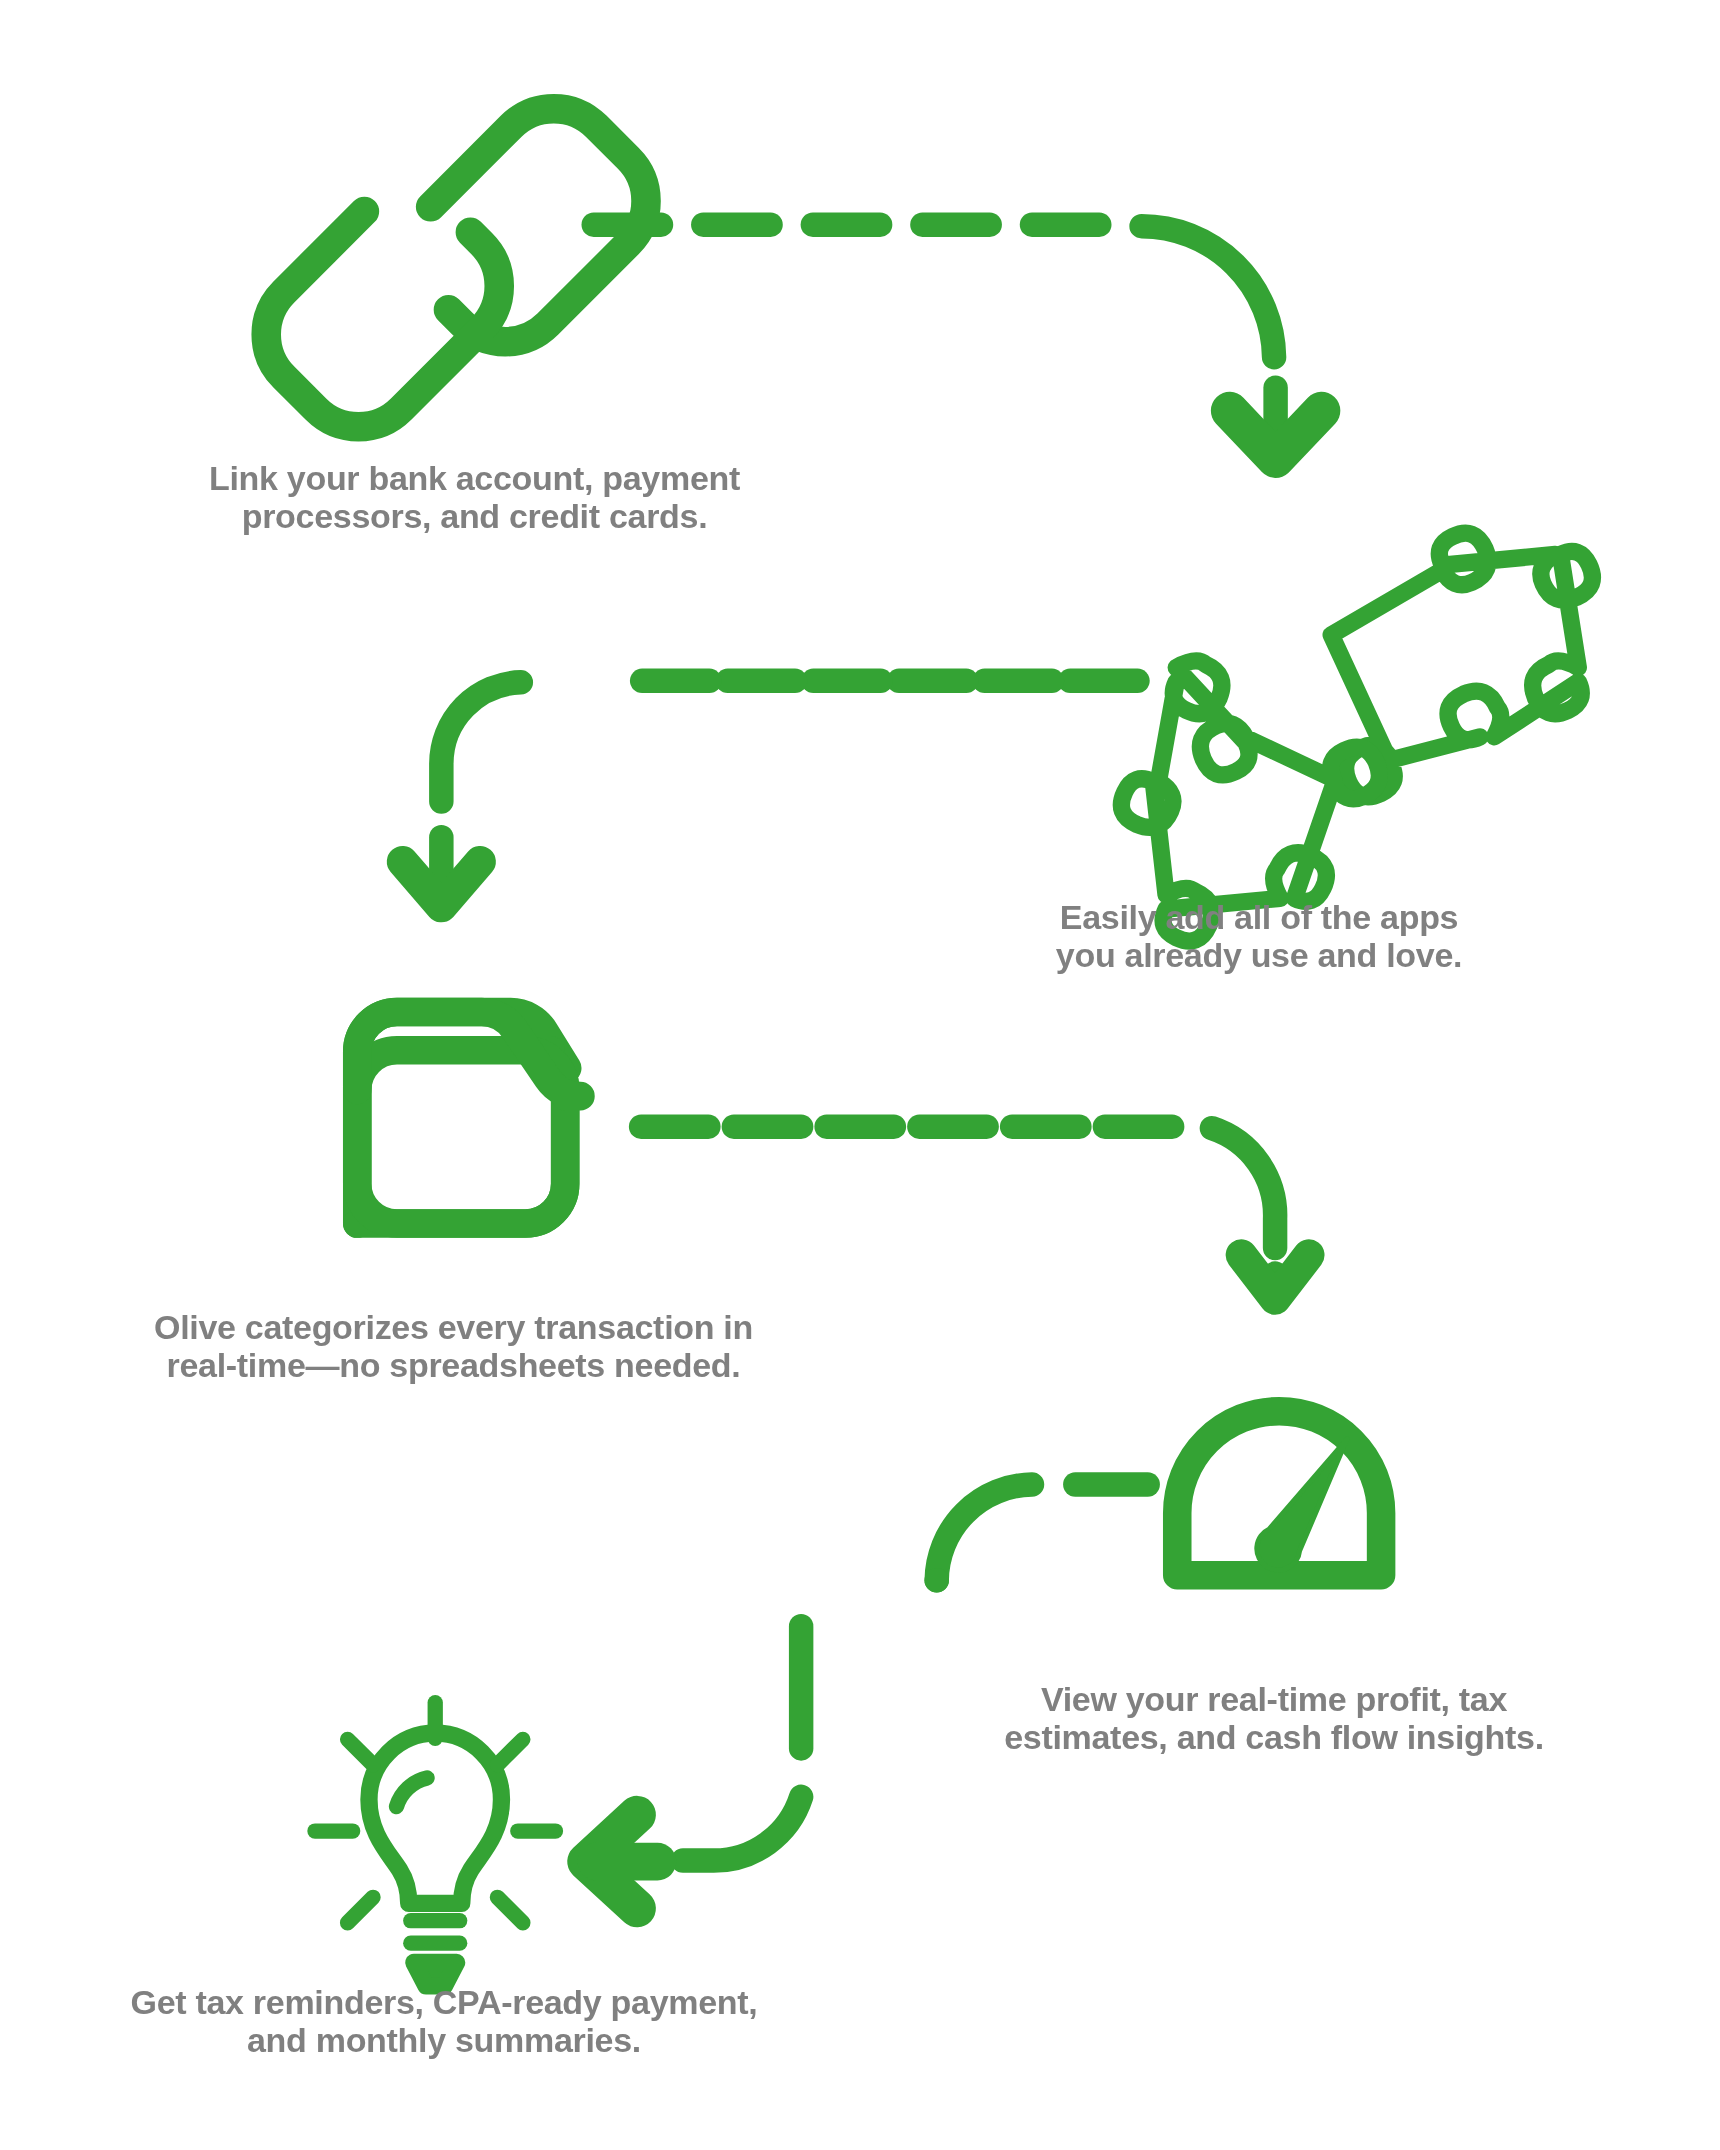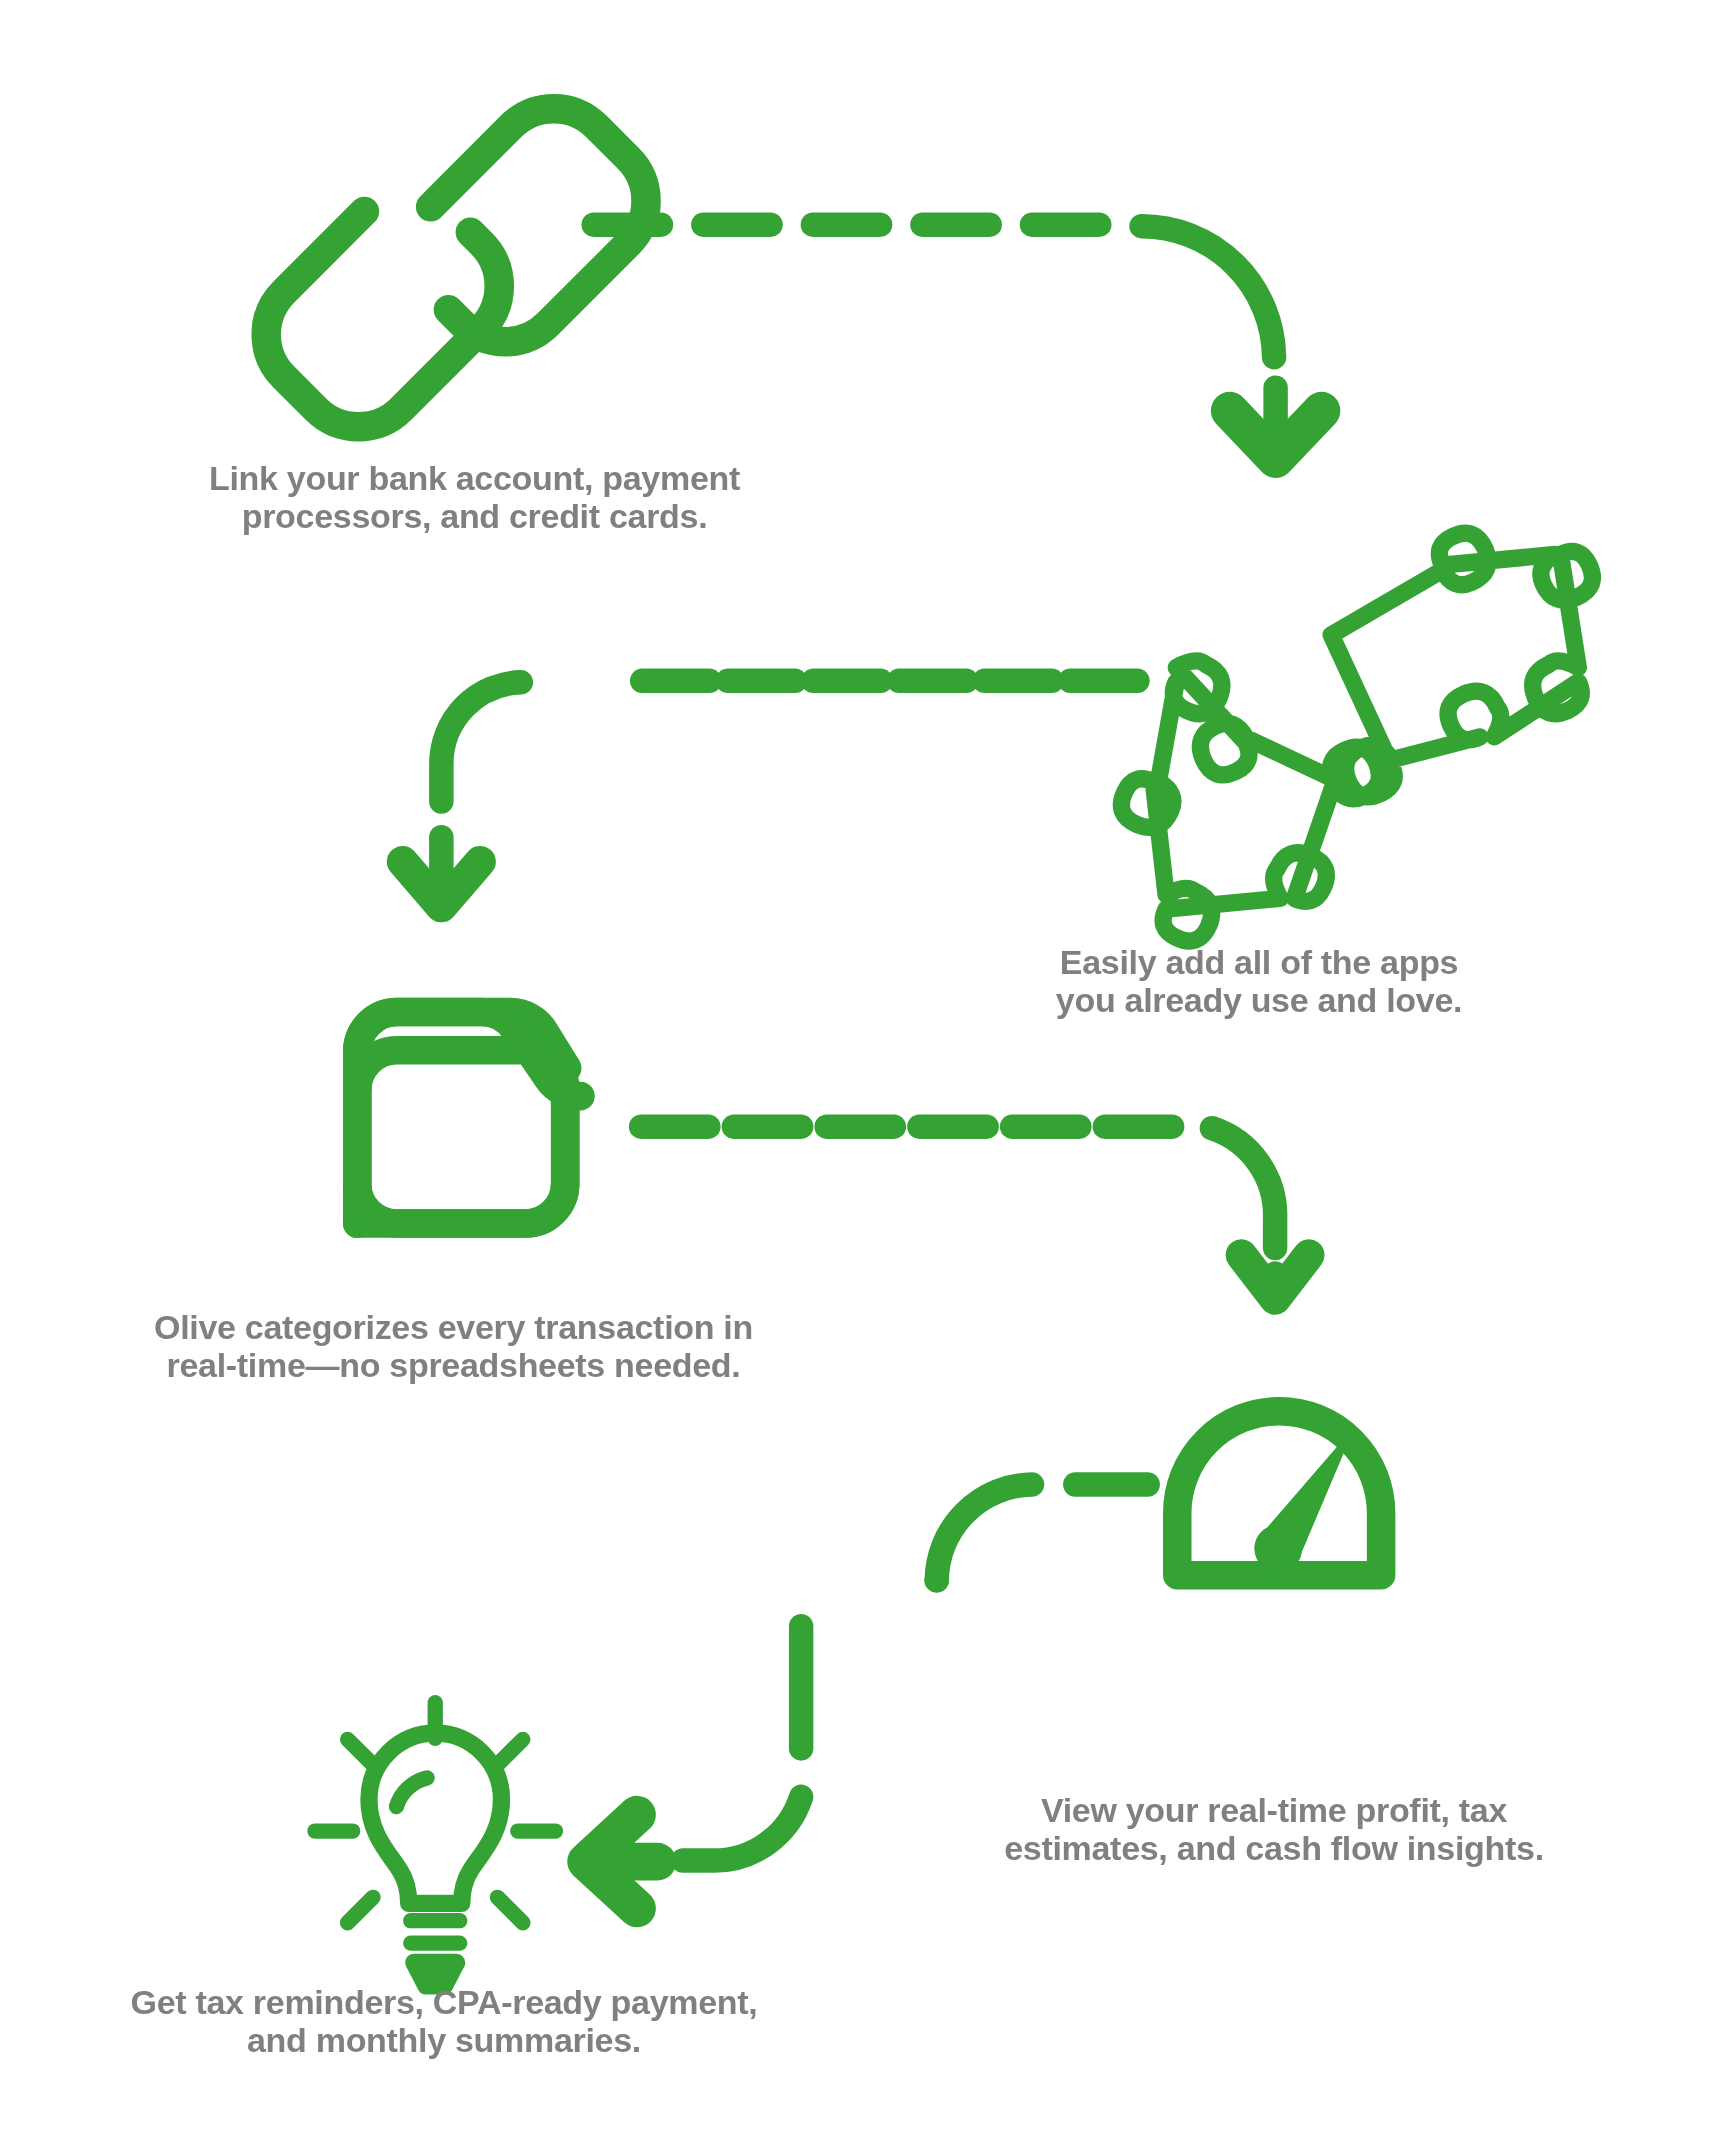--- a/index.html
+++ b/index.html
@@ -16,23 +16,23 @@
     position:absolute;
     color:#808080;
     font-weight:bold;
     font-size:34px;
     line-height:1.12;
     letter-spacing:-0.3px;
     white-space:pre-line;
   }
   
   #cap-link      {left:92px;  top:459px;   width:765px; text-align:center;}
-  #cap-apps      {left:958px; top:943px;  width:602px; text-align:center;}
+  #cap-apps      {left:958px; top:898px;  width:602px; text-align:center;}
   #cap-categorize{left:51px;  top:1308px;  width:805px; text-align:center;}
-  #cap-insights  {left:907px; top:1791px;  width:734px; text-align:center;}
+  #cap-insights  {left:907px; top:1680px;  width:734px; text-align:center;}
   #cap-reports   {left:31px;   top:1983px;  width:826px; text-align:center;}
 </style>
 </head>
 <body>
 
 <div id="stage">
 
   <svg id="flow-svg" viewBox="0 0 3375 4219" xmlns="http://www.w3.org/2000/svg">
 
     <g fill="none" stroke="#34a334" stroke-width="58" stroke-linecap="round" stroke-linejoin="round">

